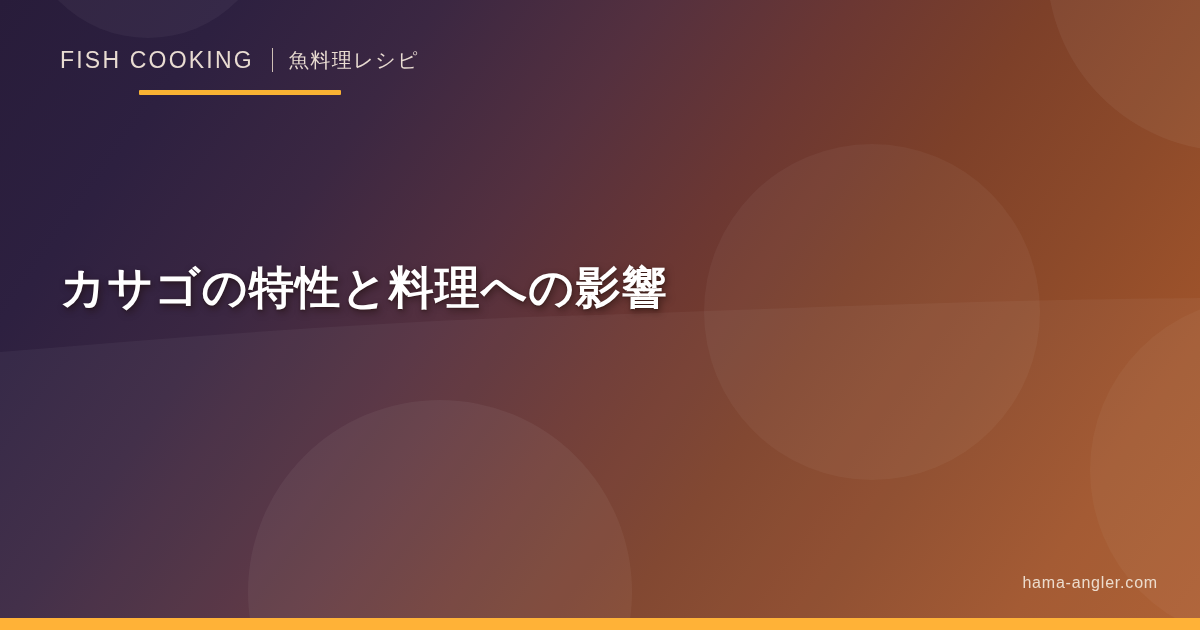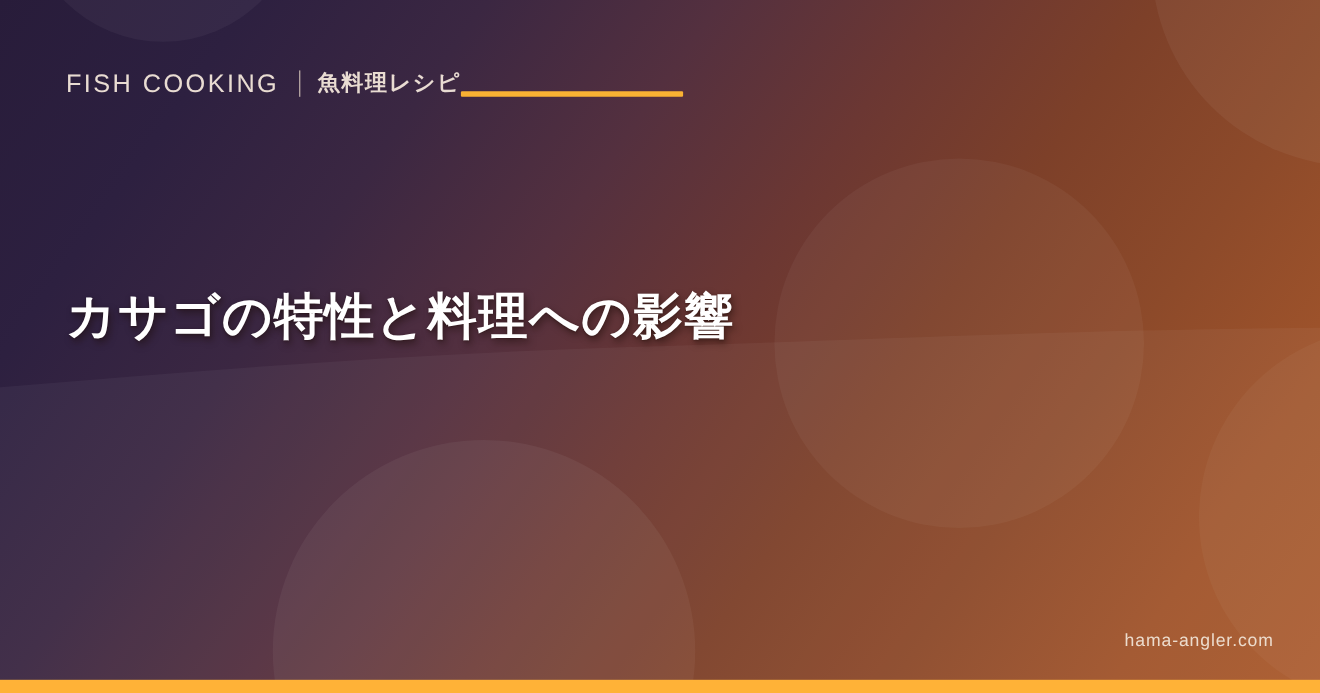--- a/index.html
+++ b/index.html
@@ -30,24 +30,24 @@
     position: absolute;
     inset: 0;
     pointer-events: none;
   }
   .deco svg { display: block; width: 1200px; height: 630px; }
 
   
   .header {
     position: absolute;
     left: 60px;
-    top: 64px;
+    top: 48px;
     display: flex;
-    flex-direction: row;
-    align-items: flex-end;
+    flex-direction: column;
+    align-items: center;
   }
   .kicker-row {
     display: flex;
     align-items: center;
     white-space: nowrap;
     line-height: 1;
   }
   .kicker-en {
     font-size: 23px;
     letter-spacing: 2.2px;
@@ -59,21 +59,21 @@
     width: 1px;
     height: 24px;
     background: #cfc0b6;
     margin: 0 16px 0 18px;
     flex: 0 0 auto;
   }
   .kicker-ja {
     font-size: 20px;
     letter-spacing: 1.5px;
     color: #e9dcd2;
-    font-weight: 700;
+    font-weight: 400;
   }
   .kicker-underline {
     margin-top: 18px;
     width: 202px;
     height: 5px;
     background: #f9b233;
     border-radius: 1px;
   }
 
   

